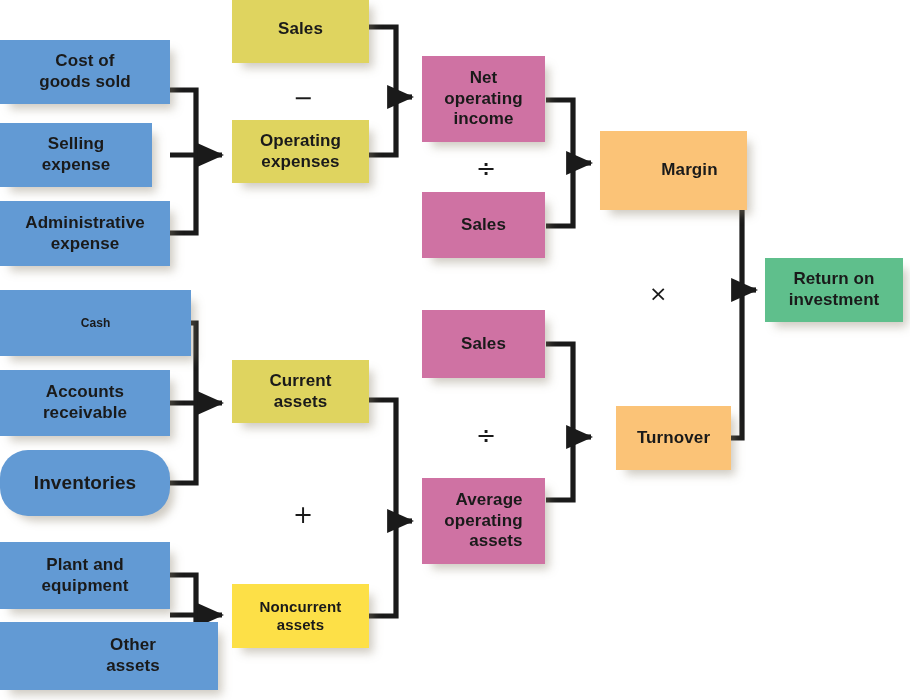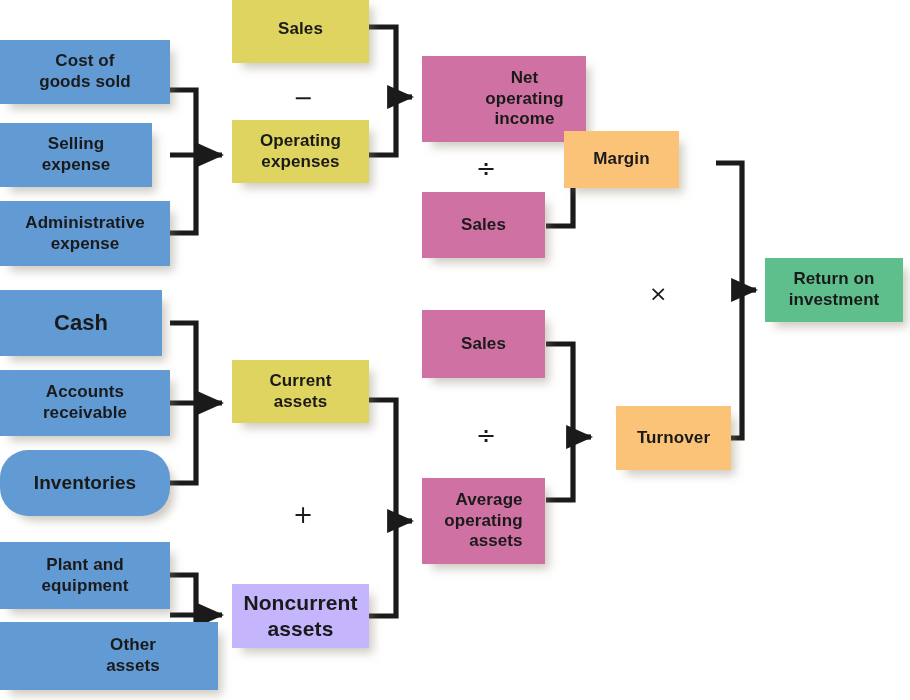--- a/index.html
+++ b/index.html
@@ -101,21 +101,21 @@
 goods sold</span>
       </div>
       <div class="node" style="left: 0px; top: 123px; width: 152px; height: 64px; background: rgb(98, 154, 212); font-size: 17px;">
         <span class="label">Selling
 expense</span>
       </div>
       <div class="node" style="left: 0px; top: 201px; width: 170px; height: 65px; background: rgb(98, 154, 212); font-size: 17px;">
         <span class="label">Administrative
 expense</span>
       </div>
-      <div class="node" style="left: 0px; top: 290px; width: 162px; height: 66px; background: rgb(98, 154, 212); font-size: 22px;">
+      <div class="node" style="left: 0px; top: 290px; width: 191px; height: 66px; background: rgb(98, 154, 212); font-size: 12px;">
         <span class="label">Cash</span>
       </div>
       <div class="node" style="left: 0px; top: 370px; width: 170px; height: 66px; background: rgb(98, 154, 212); font-size: 17px;">
         <span class="label">Accounts
 receivable</span>
       </div>
       <div class="node" style="left: 0px; top: 450px; width: 170px; height: 66px; background: rgb(98, 154, 212); font-size: 19px; border-radius: 28px;">
         <span class="label">Inventories</span>
       </div>
       <div class="node" style="left: 0px; top: 542px; width: 170px; height: 67px; background: rgb(98, 154, 212); font-size: 17px;">
@@ -130,41 +130,41 @@
         <span class="label">Sales</span>
       </div>
       <div class="node" style="left: 232px; top: 120px; width: 137px; height: 63px; background: rgb(223, 212, 95); font-size: 17px;">
         <span class="label">Operating
 expenses</span>
       </div>
       <div class="node" style="left: 232px; top: 360px; width: 137px; height: 63px; background: rgb(223, 212, 95); font-size: 17px;">
         <span class="label">Current
 assets</span>
       </div>
-      <div class="node" style="left: 232px; top: 584px; width: 137px; height: 64px; background: #c4b5fd; font-size: 21px;">
+      <div class="node" style="left: 232px; top: 584px; width: 137px; height: 64px; background: #fde047; font-size: 15px;">
         <span class="label">Noncurrent
 assets</span>
       </div>
-      <div class="node" style="left: 422px; top: 56px; width: 123px; height: 86px; background: rgb(207, 114, 163); font-size: 17px; padding-left: 41px;">
+      <div class="node" style="left: 422px; top: 56px; width: 123px; height: 86px; background: rgb(207, 114, 163); font-size: 17px;">
         <span class="label">Net
 operating
 income</span>
       </div>
       <div class="node" style="left: 422px; top: 192px; width: 123px; height: 66px; background: rgb(207, 114, 163); font-size: 17px;">
         <span class="label">Sales</span>
       </div>
       <div class="node" style="left: 422px; top: 310px; width: 123px; height: 68px; background: rgb(207, 114, 163); font-size: 17px;">
         <span class="label">Sales</span>
       </div>
       <div class="node" style="left: 422px; top: 478px; width: 123px; height: 86px; background: rgb(207, 114, 163); font-size: 17px; text-align: right;">
         <span class="label">Average
 operating
 assets</span>
       </div>
-      <div class="node" style="left: 564px; top: 131px; width: 115px; height: 57px; background: rgb(251, 195, 119); font-size: 17px;">
+      <div class="node" style="left: 600px; top: 131px; width: 115px; height: 79px; background: rgb(251, 195, 119); font-size: 17px; padding-left: 32px;">
         <span class="label">Margin</span>
       </div>
       <div class="node" style="left: 600px; top: 406px; width: 115px; height: 64px; background: rgb(251, 195, 119); font-size: 17px; margin-left: 16px;">
         <span class="label">Turnover</span>
       </div>
       <div class="node" style="left: 765px; top: 258px; width: 138px; height: 64px; background: rgb(95, 191, 140); font-size: 17px;">
         <span class="label">Return on
 investment</span>
       </div>
     </div>

